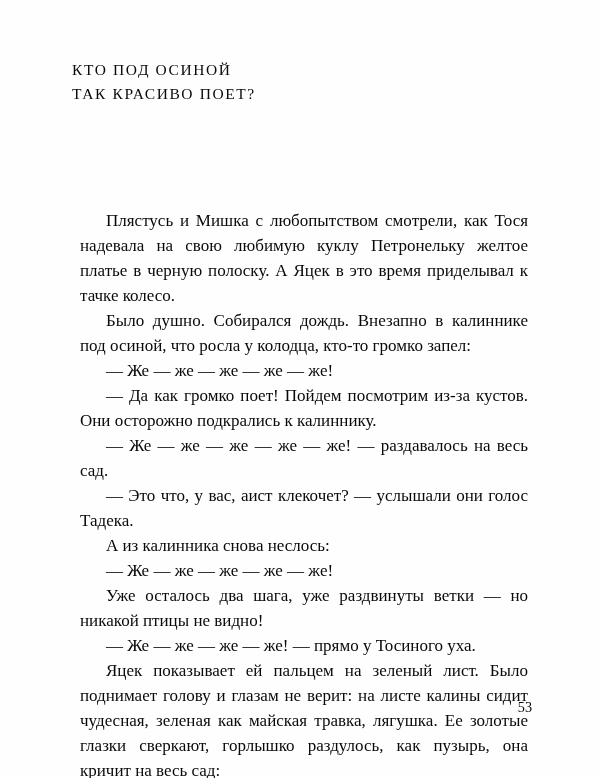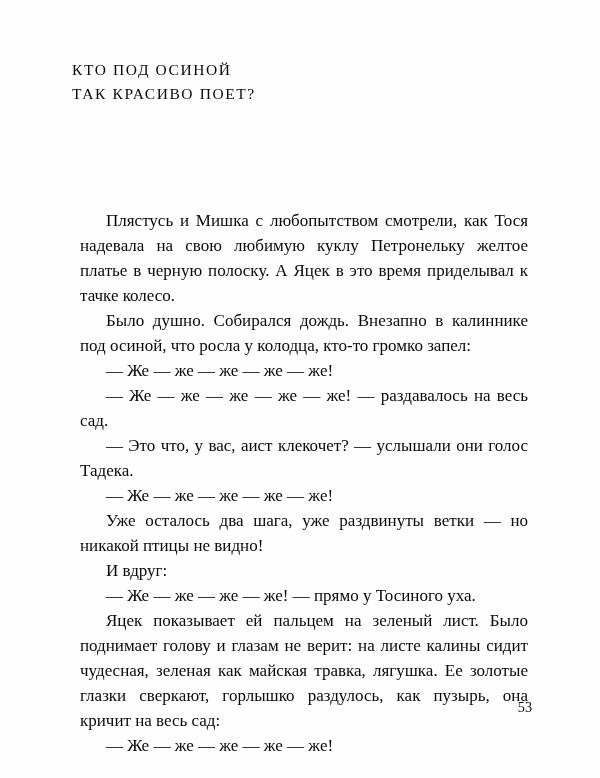--- a/index.html
+++ b/index.html
@@ -67,25 +67,26 @@
 
   <div class="content">
 
     <h1 class="chapter-title">КТО ПОД ОСИНОЙ
 ТАК КРАСИВО ПОЕТ?</h1>
 
     <div class="body-text">
       <p class="para">Плястусь и Мишка с любопытством смотрели, как Тося надевала на свою любимую куклу Петронельку желтое платье в черную полоску. А Яцек в это время приделывал к тачке колесо.</p>
       <p class="para">Было душно. Собирался дождь. Внезапно в калиннике под осиной, что росла у колодца, кто-то громко запел:</p>
       <p class="para">— Же — же — же — же — же!</p>
+      <p class="para">— Да как громко поет! Пойдем посмотрим из-за кустов. Они осторожно подкрались к калиннику.</p>
       <p class="para">— Же — же — же — же — же! — раздавалось на весь сад.</p>
       <p class="para">— Это что, у вас, аист клекочет? — услышали они голос Тадека.</p>
+      <p class="para">А из калинника снова неслось:</p>
       <p class="para">— Же — же — же — же — же!</p>
       <p class="para">Уже осталось два шага, уже раздвинуты ветки — но никакой птицы не видно!</p>
-      <p class="para">И вдруг:</p>
       <p class="para">— Же — же — же — же! — прямо у Тосиного уха.</p>
       <p class="para">Яцек показывает ей пальцем на зеленый лист. Было поднимает голову и глазам не верит: на листе калины сидит чудесная, зеленая как майская травка, лягушка. Ее золотые глазки сверкают, горлышко раздулось, как пузырь, она кричит на весь сад:</p>
       <p class="para">— Же — же — же — же — же!</p>
     </div>
 
   </div>
 
   <div class="page-number">53</div>
 
 </div>

